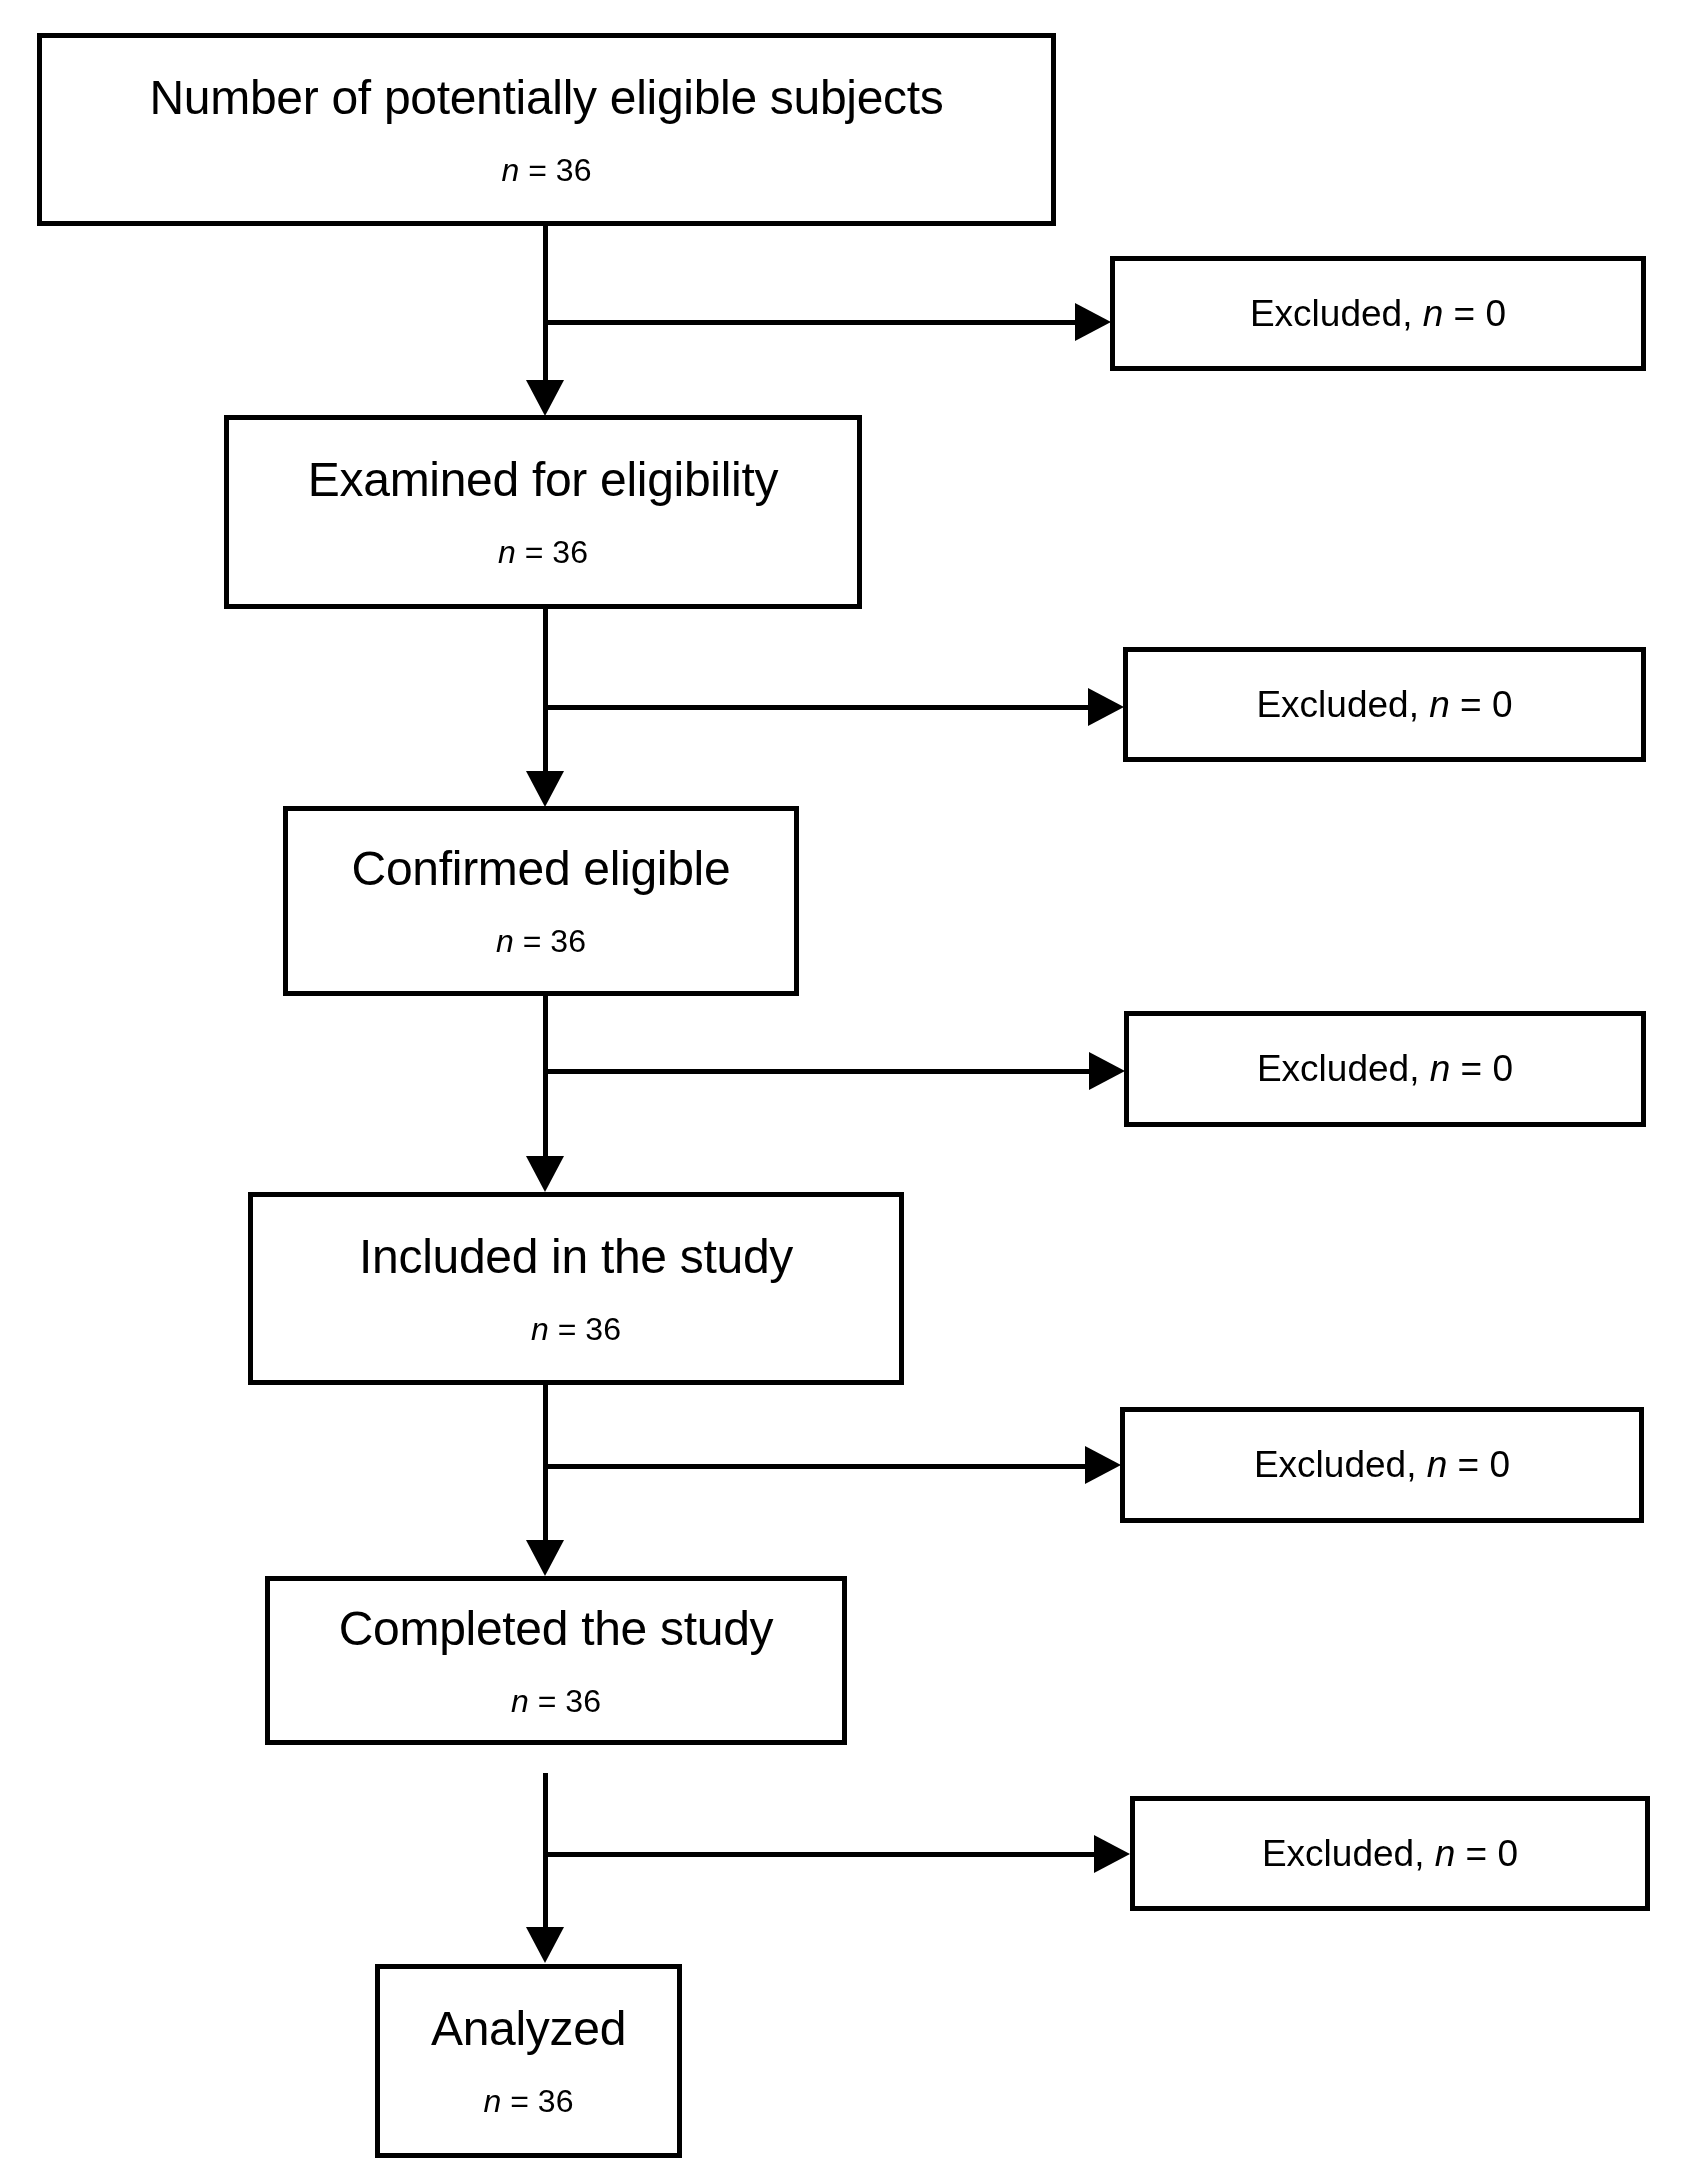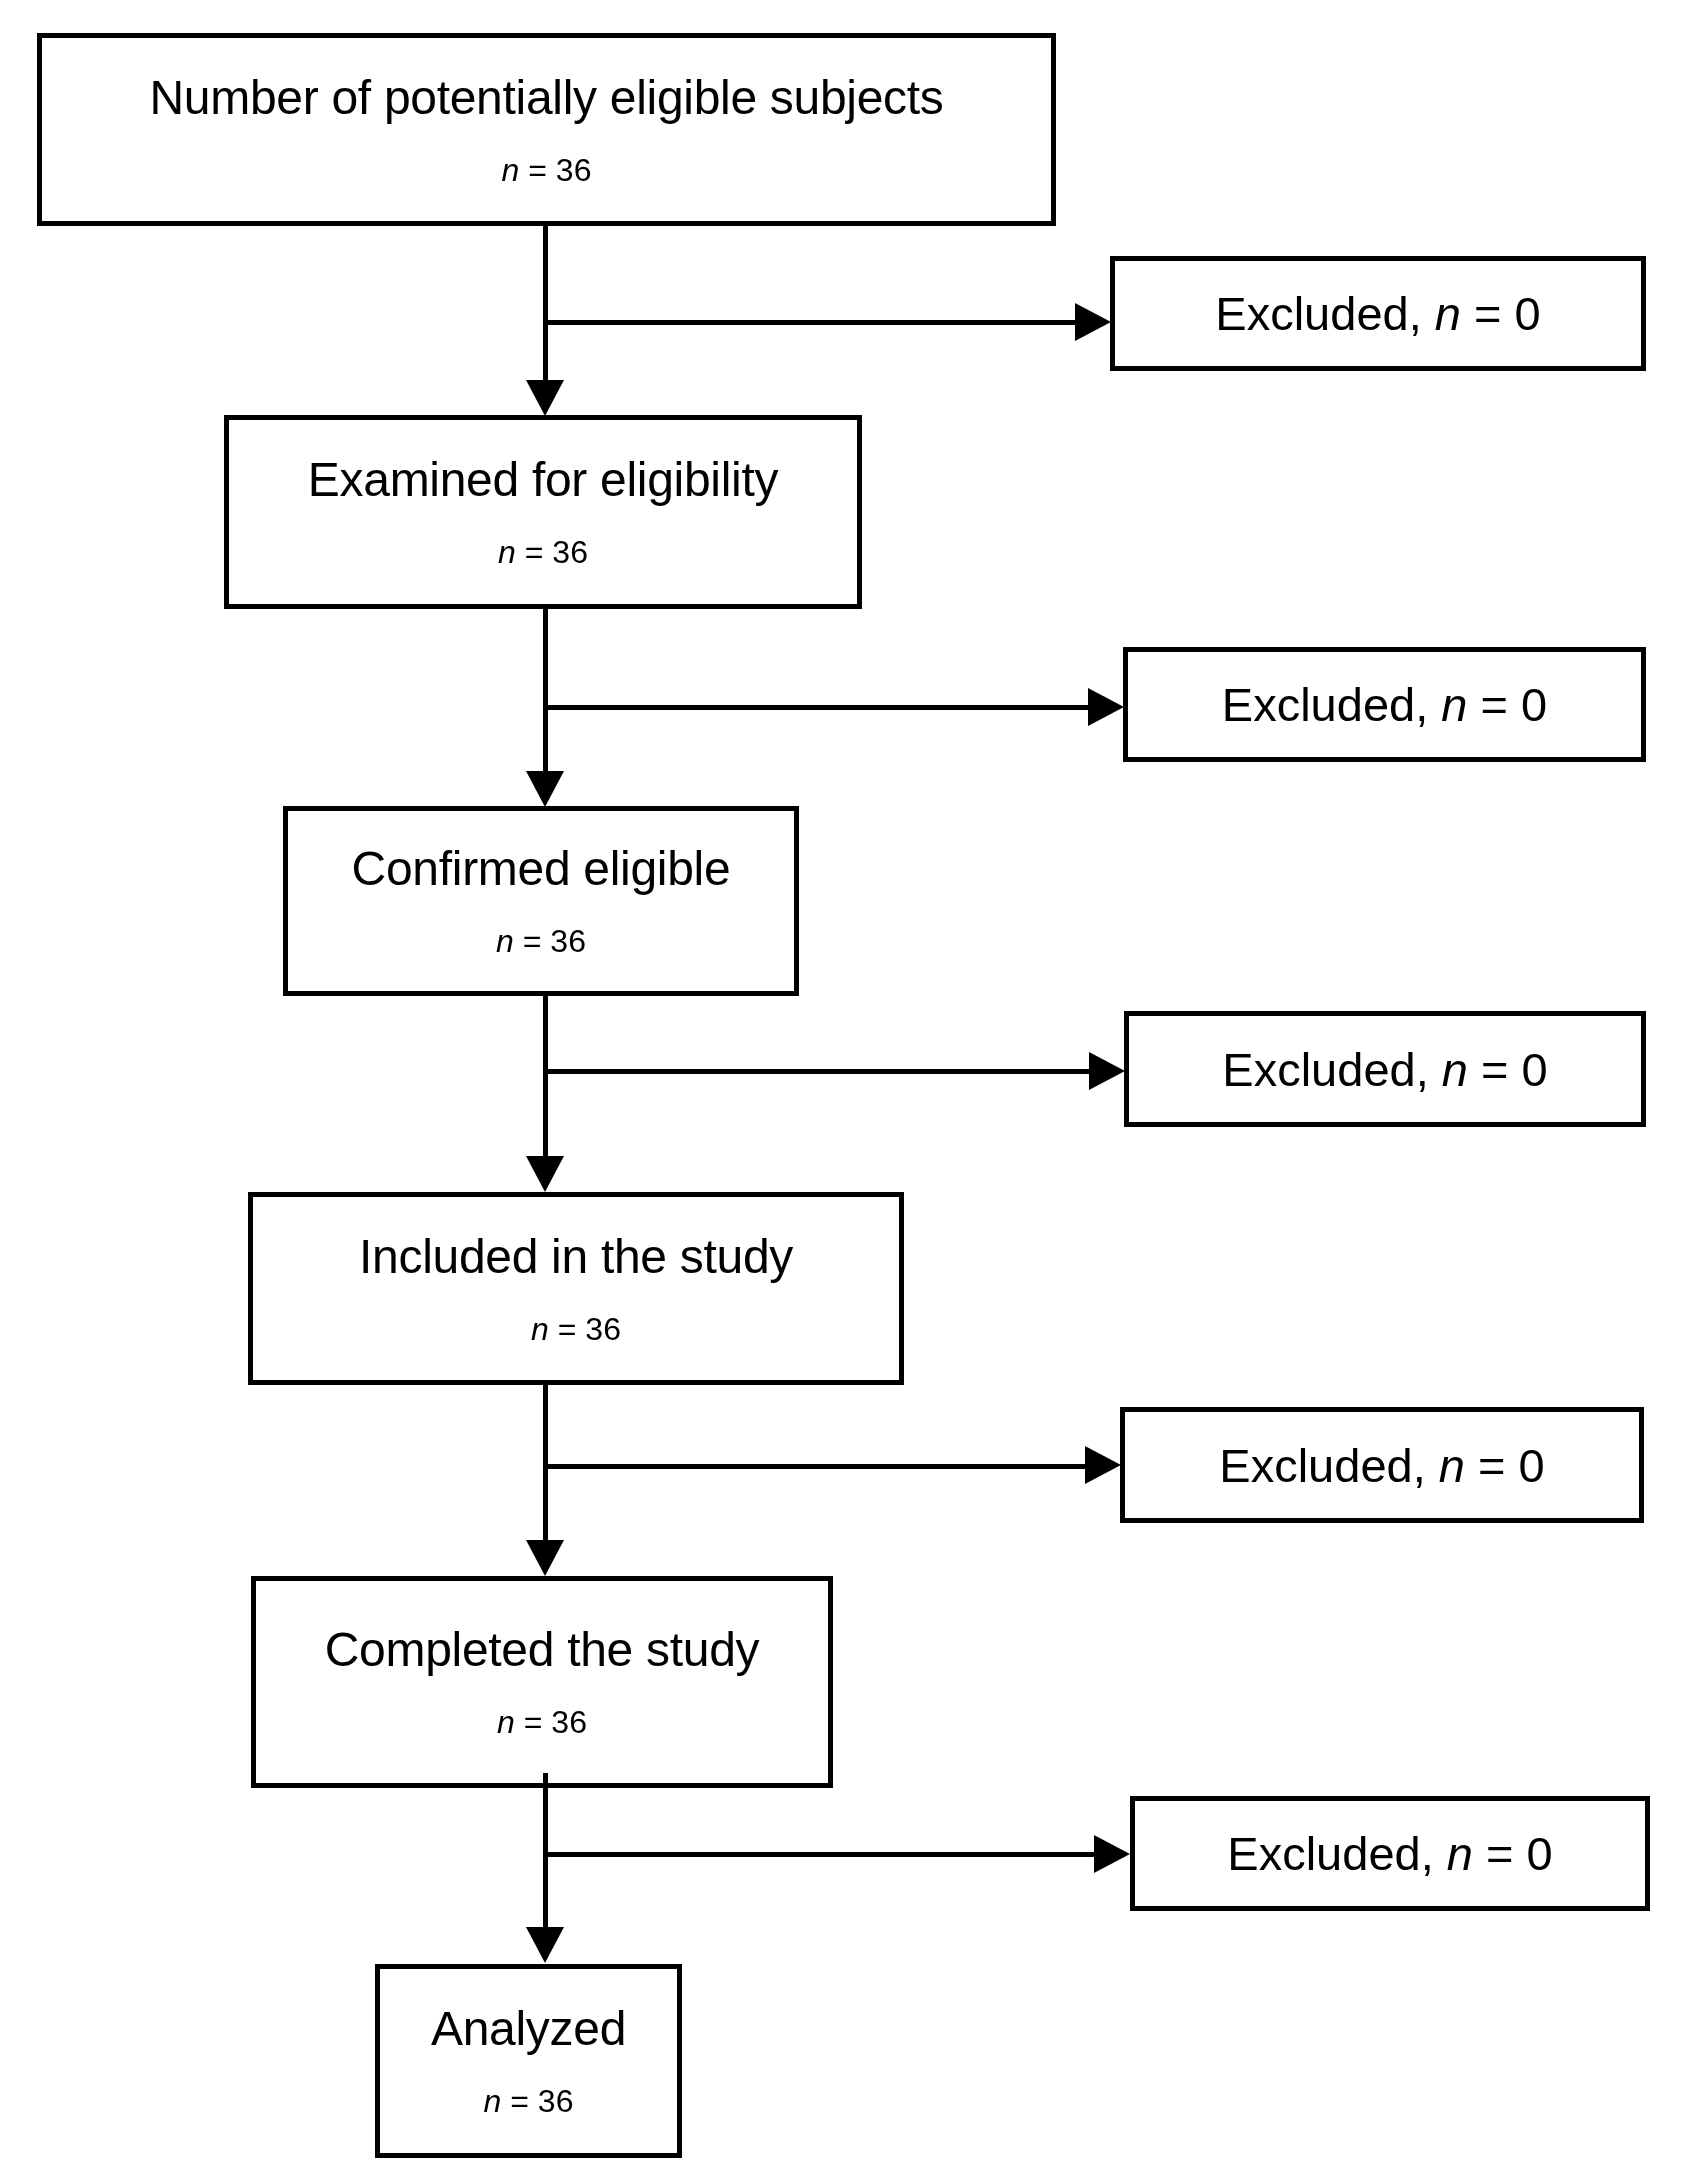--- a/index.html
+++ b/index.html
@@ -53,21 +53,21 @@
     position: absolute;
     box-sizing: border-box;
     background: #ffffff;
     border: 5.4px solid #000000;
     display: flex;
     align-items: center;
     justify-content: center;
     text-align: center;
   }
   .excluded-box .excluded-text {
-    font-size: 47px;
+    font-size: 37px;
     white-space: nowrap;
   }
   .excluded-box .excluded-text .n-italic {
     font-style: italic;
   }
   
   .v-line {
     position: absolute;
     background: #000000;
     width: 5.4px;
@@ -160,21 +160,21 @@
   <div class="v-line" style="left:543px; top:1384px; height:159px;"></div>
   <div class="arrow-down" style="left:526px; top:1540px;"></div>
 
   <div class="h-line" style="left:543px; top:1464px; width:546px;"></div>
   <div class="arrow-right" style="left:1085px; top:1446px;"></div>
 
   <div class="excluded-box" style="left:1120px; top:1407px; width:524px; height:116px;">
     <div class="excluded-text"><span>Excluded, </span><span class="n-italic">n</span><span> </span><span>= 0</span></div>
   </div>
 
-  <div class="flow-box" style="left:251px; top:1576px; width:582px; height:212px;">
+  <div class="flow-box" style="left:265px; top:1576px; width:582px; height:169px;">
     <div class="line-main">Completed the study</div>
     <div class="line-count">
       <span class="n-italic">n</span><span> </span><span>= 36</span>
     </div>
   </div>
 
   <div class="v-line" style="left:543px; top:1773px; height:158px;"></div>
   <div class="arrow-down" style="left:526px; top:1927px;"></div>
 
   <div class="h-line" style="left:543px; top:1852px; width:555px;"></div>

